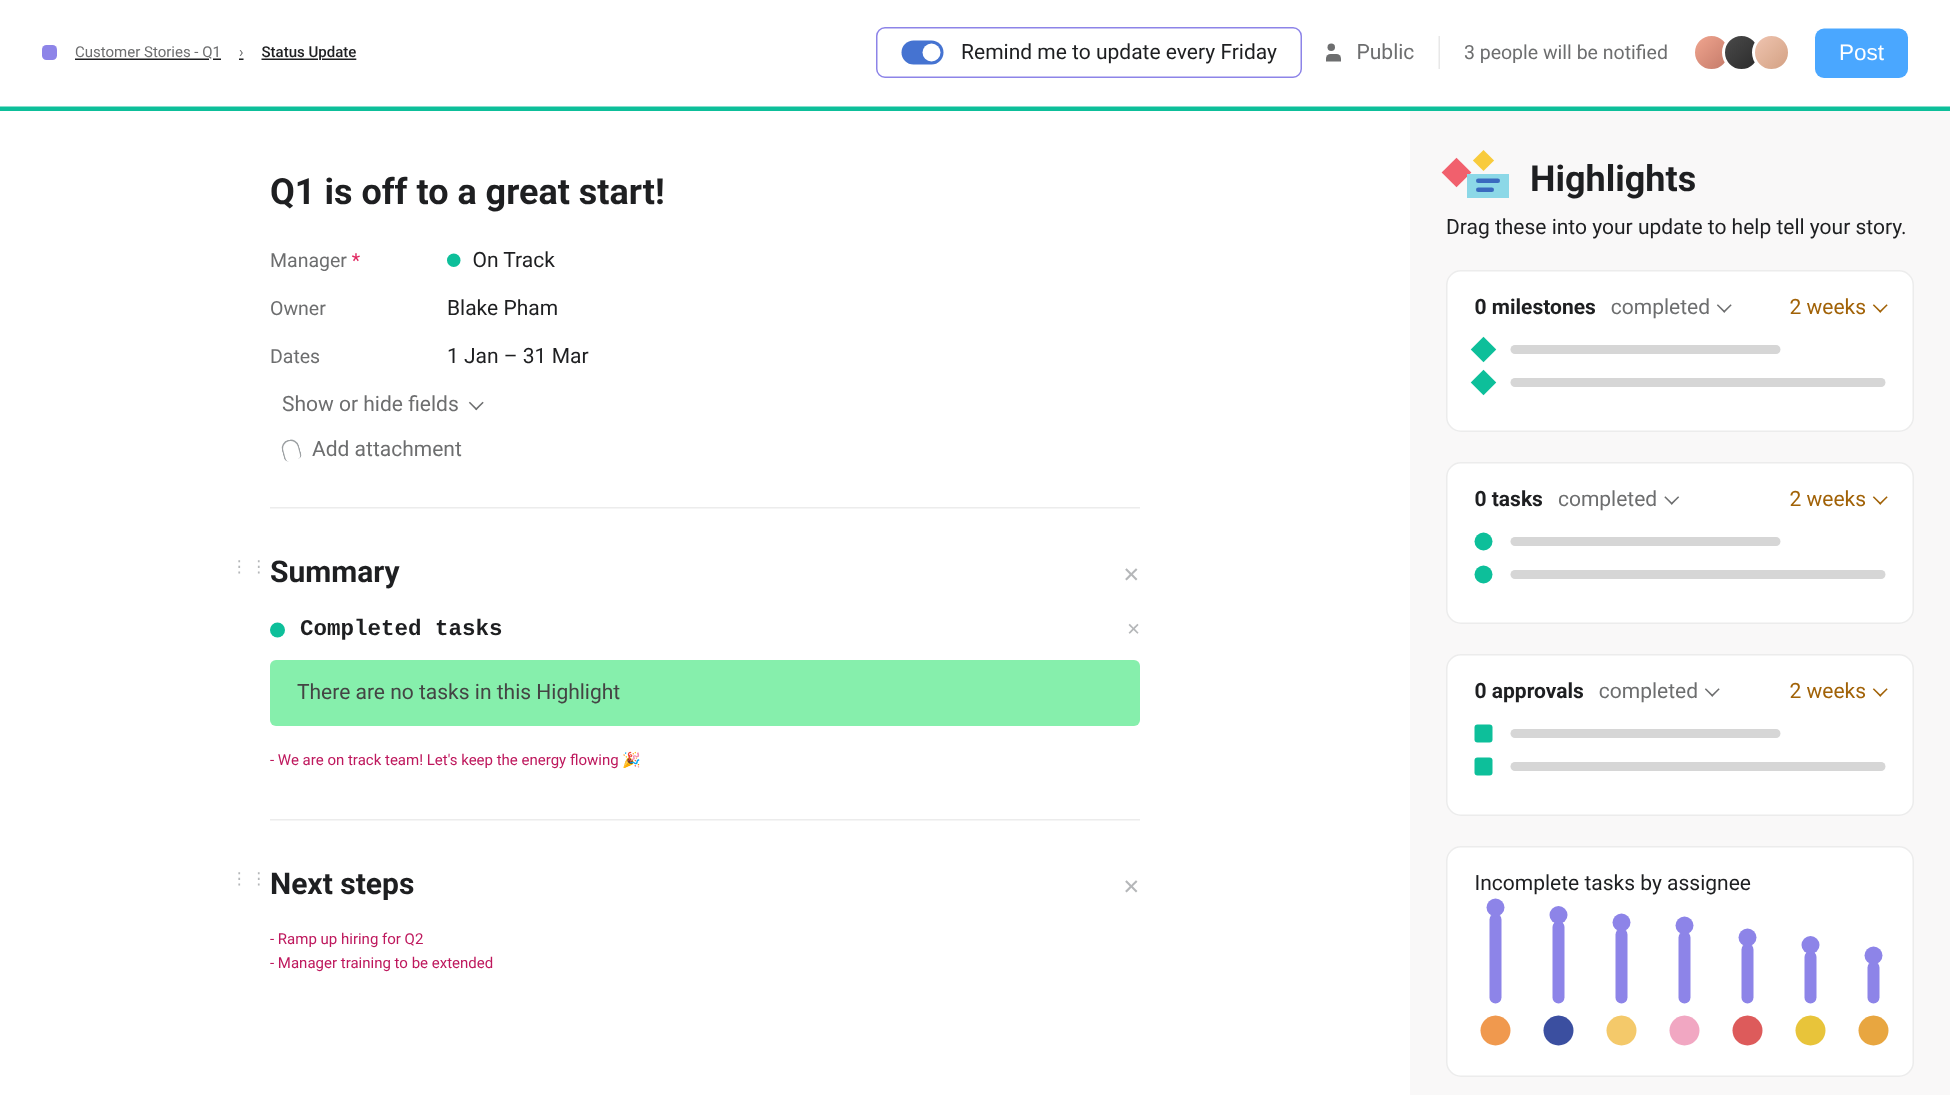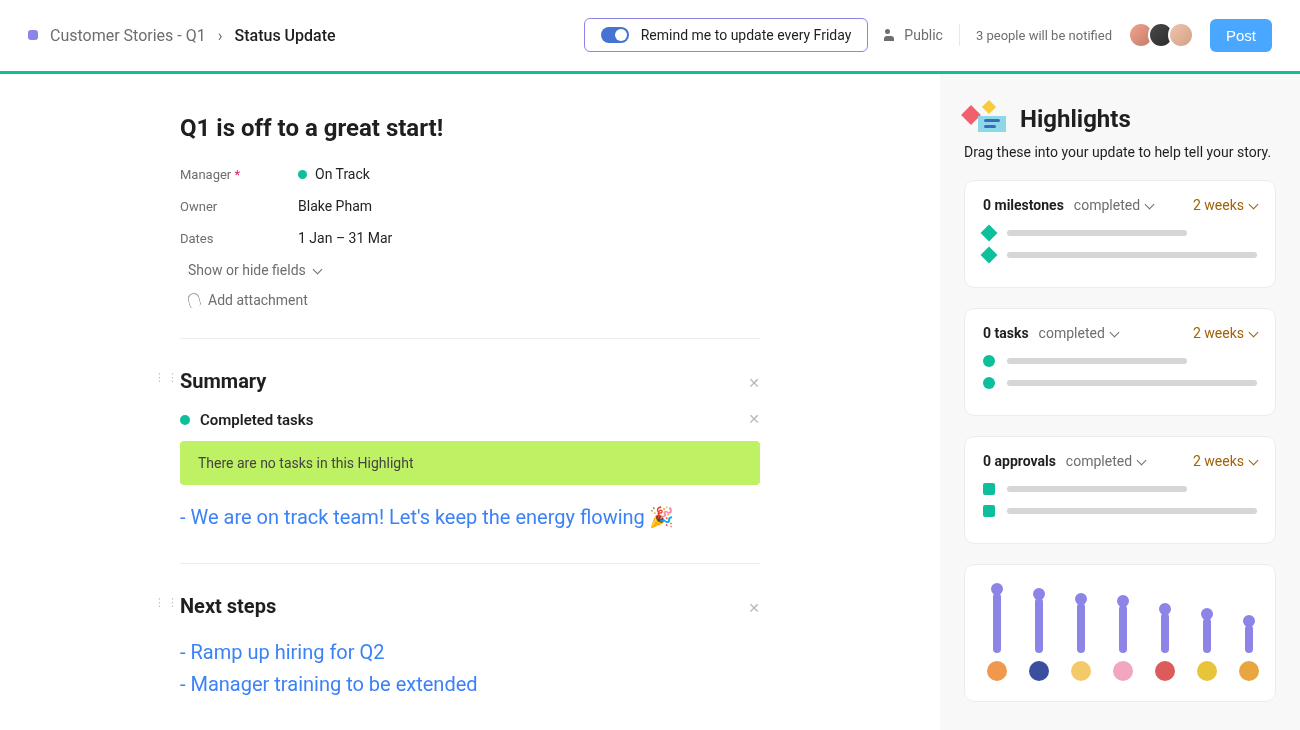--- a/index.html
+++ b/index.html
@@ -1,19 +1,19 @@
 <!DOCTYPE html>
 <html><head>
 <meta charset="utf-8">
 <style>
 * { box-sizing: border-box; margin: 0; padding: 0; }
 body { font-family: -apple-system, BlinkMacSystemFont, "Segoe UI", Roboto, Helvetica, Arial, sans-serif; background: #fff; color: #1E1F21; font-size: 14px; }
 
 .header { display: flex; align-items: center; padding: 18px 28px; border-bottom: 1px solid transparent; }
-.breadcrumb { display: flex; align-items: center; gap: 12px; font-size: 16px; }
+.breadcrumb { display: flex; align-items: center; gap: 12px; font-size: 10px; text-decoration: underline; }
 .proj-dot { width: 10px; height: 10px; border-radius: 3px; background: #8D84E8; }
 .breadcrumb .faded { color: #6D6E6F; }
 .breadcrumb .chev { color: #6D6E6F; }
 .breadcrumb .strong { color: #1E1F21; font-weight: 500; }
 
 .header-right { margin-left: auto; display: flex; align-items: center; gap: 16px; }
 .reminder-box { border: 1px solid #8D84E8; border-radius: 6px; padding: 8px 16px; display: flex; align-items: center; gap: 12px; color: #1E1F21; font-size: 14px; }
 .toggle { width: 28px; height: 16px; border-radius: 999px; background: #4573D1; position: relative; }
 .toggle::after { content: ""; position: absolute; right: 2px; top: 2px; width: 12px; height: 12px; border-radius: 50%; background: #fff; }
 .public-btn { display: flex; align-items: center; gap: 6px; color: #6D6E6F; font-size: 14px; cursor: pointer; }
@@ -43,25 +43,25 @@
 
 .divider-h { height: 1px; background: #ECECEC; margin: 30px 0; width: 580px; }
 
 .section { position: relative; width: 580px; }
 .drag-handle { position: absolute; left: -26px; top: 6px; color: #B5B7B9; cursor: grab; letter-spacing: 2px; font-size: 11px; line-height: 5px;}
 .drag-handle::before{content:"⋮⋮";}
 .section h2 { font-size: 20px; font-weight: 700; margin-bottom: 18px; }
 .close-x { position: absolute; right: 0; color: #B5B7B9; cursor: pointer; font-size: 14px; }
 .x1{ top: 6px; } .x2{ top: 52px; }
 
-.completed-row { display:flex; align-items:center; gap:10px; margin-bottom: 12px; position:relative; }
+.completed-row { display:flex; align-items:center; gap:10px; margin-bottom: 12px; position:relative;font-family:Liberation Mono, monospace; }
 .completed-dot{ width:10px; height:10px; border-radius:50%; background:#0DBF9A; }
 .completed-label{ font-weight:600; font-size:15px; }
-.hl-empty { background:#bef264; border-radius:4px; padding:14px 18px; color:#444; font-size:14px; margin-bottom:16px;}
-.body-text{ font-size:20px; color:#3b82f6; line-height:1.6;}
+.hl-empty { background:#86efac; border-radius:4px; padding:14px 18px; color:#444; font-size:14px; margin-bottom:16px;}
+.body-text{ font-size:10px; color:#be185d; line-height:1.6;}
 
 .hl-header { display:flex; align-items:center; gap:12px; margin-bottom:8px; }
 .hl-icon { width:44px; height:34px; position:relative; }
 .hl-icon .d1{ position:absolute; width:14px; height:14px; background:#F1606D; transform:rotate(45deg); left:0; top:6px;}
 .hl-icon .d2{ position:absolute; width:10px; height:10px; background:#F8CB3C; transform:rotate(45deg); left:20px; top:0;}
 .hl-icon .bar{ position:absolute; width:28px; height:16px; background:#8CD8E7; left:14px; top:14px;}
 .hl-icon .l1{ position:absolute; width:16px; height:3px; background:#3A6ABF; left:20px; top:17px; border-radius:2px;}
 .hl-icon .l2{ position:absolute; width:12px; height:3px; background:#3A6ABF; left:20px; top:23px; border-radius:2px;}
 .hl-title{ font-size:24px; font-weight:700; }
 .hl-sub{ font-size:14px; color:#1E1F21; margin-bottom:20px;}
@@ -249,20 +249,21 @@
           <span class="shape square"></span>
           <span class="skel-line short"></span>
         </div>
       <div class="skel-row">
           <span class="shape square"></span>
           <span class="skel-line"></span>
         </div>
     </div>
 
     <div class="card">
+      <div style="font-size:14px; margin-bottom:4px;">Incomplete tasks by assignee</div>
       <div class="chart">
         <div class="bar-col">
             <div class="lolli" style="height:60px"></div>
             <div class="mini-av a1"></div>
           </div>
         <div class="bar-col">
             <div class="lolli" style="height:55px"></div>
             <div class="mini-av a2"></div>
           </div>
         <div class="bar-col">

